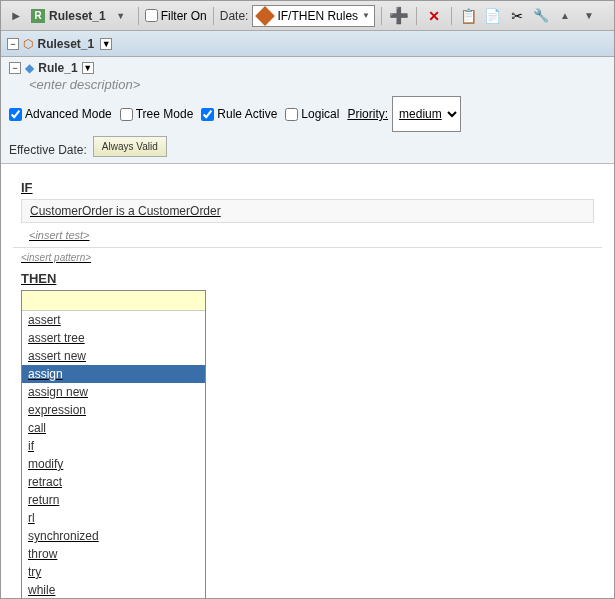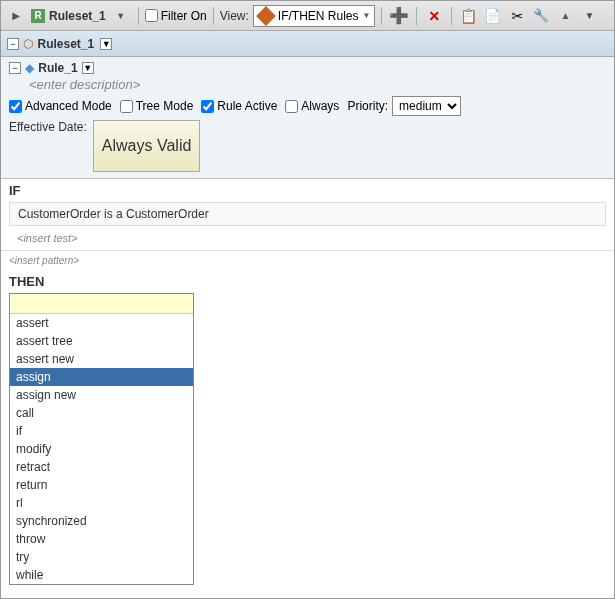--- a/index.html
+++ b/index.html
@@ -167,57 +167,59 @@
     .checkbox-input {
       width: 13px;
       height: 13px;
       cursor: pointer;
     }
 
     .priority-area {
       display: flex;
       align-items: center;
       gap: 4px;
+      text-decoration: underline;
     }
 
     .priority-select {
       border: 1px solid #888;
       background: white;
       padding: 1px 2px;
       font-size: 12px;
-      height: 20px;
+      height: 36px;
     }
 
     .effective-date-row {
       display: flex;
-      align-items: flex-start;
+      align-items: flex-end;
       gap: 6px;
       margin-top: 4px;
     }
 
     .effective-date-label {
       font-size: 12px;
       color: #333;
     }
 
     .always-valid-btn {
       background: linear-gradient(to bottom, #f8f8e8, #e8e8c0);
       border: 1px solid #aaa;
-      padding: 16px 8px;
-      font-size: 16px;
+      padding: 4px 8px;
+      font-size: 10px;
       cursor: pointer;
       color: #333;
     }
 
     
     .content-area {
       background: white;
       flex: 1;
       overflow-y: auto;
-      padding: 0;
+      padding: 12px;
+      text-decoration: underline;
     }
 
     .if-section {
       padding: 4px 8px;
       border-bottom: 1px solid #ddd;
     }
 
     .if-label {
       font-weight: bold;
       font-size: 13px;
@@ -349,21 +351,21 @@
     <span class="toolbar-label">Ruleset_1</span>
     <div class="toolbar-btn">
       <span style="font-size:9px; color:#555;">▼</span>
     </div>
     <div class="toolbar-separator"></div>
     <div class="filter-checkbox-area">
       <input type="checkbox" class="checkbox-input" style="">
       <span>Filter On</span>
     </div>
     <div class="toolbar-separator"></div>
-    <span class="view-label">View:</span>
+    <span class="view-label">Date:</span>
     <div class="view-dropdown">
       <div class="orange-diamond-wrapper">
         <div class="orange-diamond"></div>
       </div>
       <span>IF/THEN Rules</span>
       <span class="view-dropdown-arrow">▼</span>
     </div>
     <div class="toolbar-separator"></div>
     <div class="toolbar-btn btn-green-plus" title="Add">➕</div>
     <div class="toolbar-separator"></div>
@@ -414,21 +416,21 @@
       <label class="checkbox-label">
         <input type="checkbox" class="checkbox-input" style="">
         <span>Tree Mode</span>
       </label>
       <label class="checkbox-label">
         <input type="checkbox" class="checkbox-input" checked="" style="">
         <span>Rule Active</span>
       </label>
       <label class="checkbox-label">
         <input type="checkbox" class="checkbox-input" style="">
-        <span>Always</span>
+        <span>Logical</span>
       </label>
       <div class="priority-area">
         <span>Priority:</span>
         <select class="priority-select">
           <option value="low">low</option>
           <option value="medium" selected="">medium</option>
           <option value="high">high</option>
         </select>
       </div>
     </div>
@@ -452,20 +454,21 @@
       
       <div class="dropdown-list-container">
         <input type="text" class="dropdown-search-input" value="" style="">
         <div class="dropdown-items">
 
         <div class="dropdown-item">assert</div>
             <div class="dropdown-item">assert tree</div>
             <div class="dropdown-item">assert new</div>
             <div class="dropdown-item selected">assign</div>
             <div class="dropdown-item">assign new</div>
+            <div class="dropdown-item">expression</div>
             <div class="dropdown-item">call</div>
             <div class="dropdown-item">if</div>
             <div class="dropdown-item">modify</div>
             <div class="dropdown-item">retract</div>
             <div class="dropdown-item">return</div>
             <div class="dropdown-item">rl</div>
             <div class="dropdown-item">synchronized</div>
             <div class="dropdown-item">throw</div>
             <div class="dropdown-item">try</div>
             <div class="dropdown-item">while</div>

